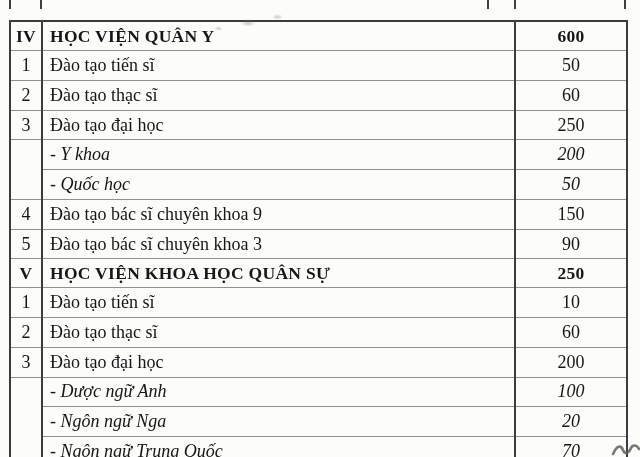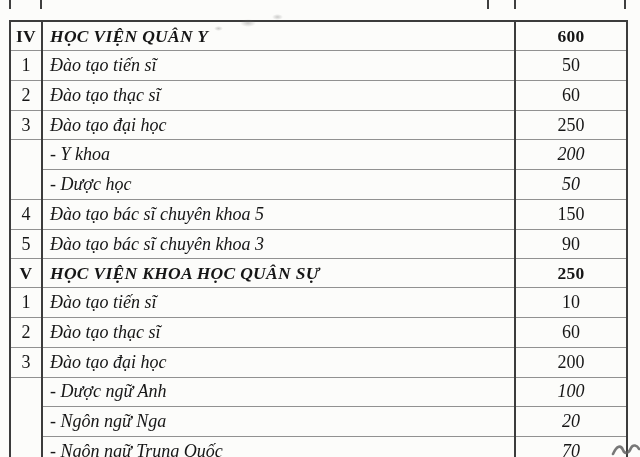--- a/index.html
+++ b/index.html
@@ -28,21 +28,20 @@
     overflow:hidden;
     white-space:nowrap;
   }
   tr:first-child td{border-top:none;}
   td.c-no{
     text-align:center;
   }
   td.c-label{
     border-left:2px solid #3c3c3c;
     padding-left:7px;
-    font-style:italic;
   }
   td.c-val{
     border-left:2px solid #3c3c3c;
     text-align:center;
   }
   tr.row-header td{
     font-weight:bold;
     letter-spacing:.3px;
     font-size:17.5px;
   }
@@ -100,26 +99,26 @@
         <td class="c-no">3</td>
         <td class="c-label">Đào tạo đại học</td>
         <td class="c-val">250</td>
       </tr>
       <tr class="row-sub">
         <td class="c-no merged" rowspan="2"></td>
         <td class="c-label">- Y khoa</td>
         <td class="c-val">200</td>
       </tr>
       <tr class="row-sub">
-        <td class="c-label">- Dược học</td>
+        <td class="c-label">- Quốc học</td>
         <td class="c-val">50</td>
       </tr>
       <tr class="row-item">
         <td class="c-no">4</td>
-        <td class="c-label">Đào tạo bác sĩ chuyên khoa 5</td>
+        <td class="c-label">Đào tạo bác sĩ chuyên khoa 9</td>
         <td class="c-val">150</td>
       </tr>
       <tr class="row-item">
         <td class="c-no">5</td>
         <td class="c-label">Đào tạo bác sĩ chuyên khoa 3</td>
         <td class="c-val">90</td>
       </tr>
       <tr class="row-header">
         <td class="c-no">V</td>
         <td class="c-label">HỌC VIỆN KHOA HỌC QUÂN SỰ</td>

